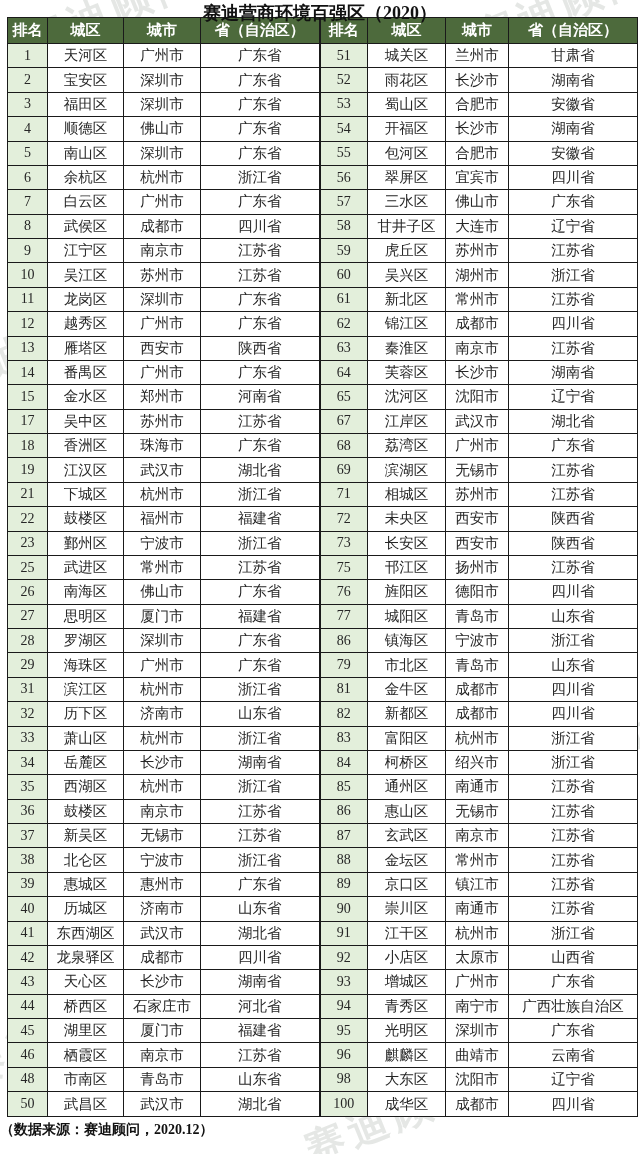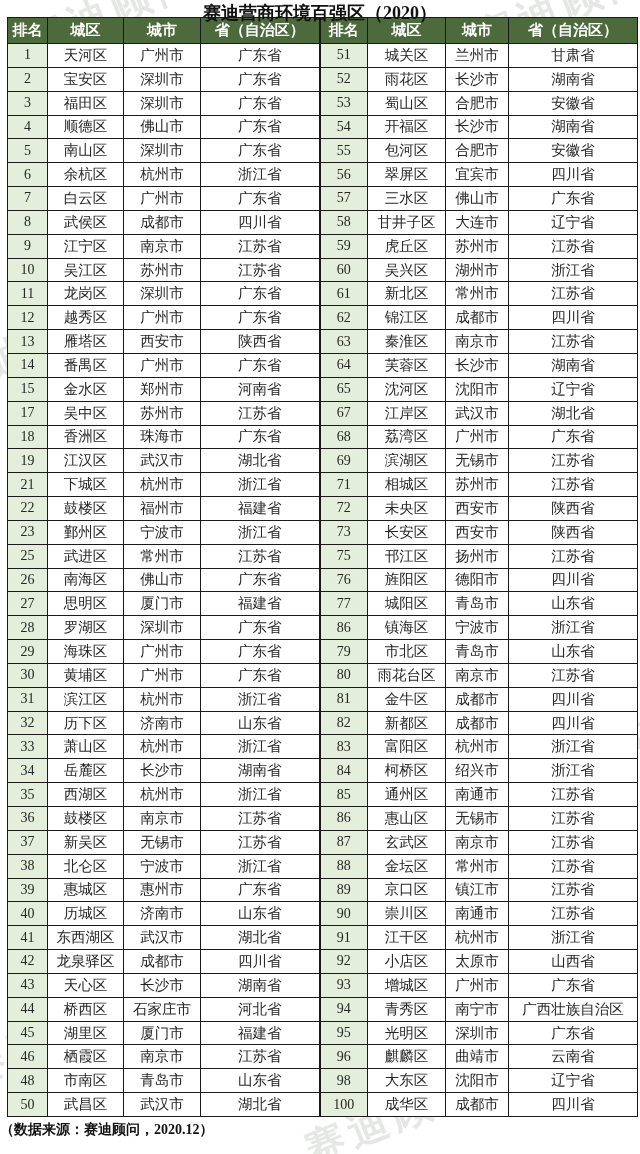--- a/index.html
+++ b/index.html
@@ -375,30 +375,20 @@
           <td class="c0">29</td>
           <td class="c1">海珠区</td>
           <td class="c2">广州市</td>
           <td class="c3">广东省</td>
           <td class="c4">79</td>
           <td class="c5">市北区</td>
           <td class="c6">青岛市</td>
           <td class="c7">山东省</td>
         </tr>
         <tr>
-          <td class="c0">30</td>
-          <td class="c1">黄埔区</td>
-          <td class="c2">广州市</td>
-          <td class="c3">广东省</td>
-          <td class="c4">80</td>
-          <td class="c5">雨花台区</td>
-          <td class="c6">南京市</td>
-          <td class="c7">江苏省</td>
-        </tr>
-        <tr>
           <td class="c0">31</td>
           <td class="c1">滨江区</td>
           <td class="c2">杭州市</td>
           <td class="c3">浙江省</td>
           <td class="c4">81</td>
           <td class="c5">金牛区</td>
           <td class="c6">成都市</td>
           <td class="c7">四川省</td>
         </tr>
         <tr>

